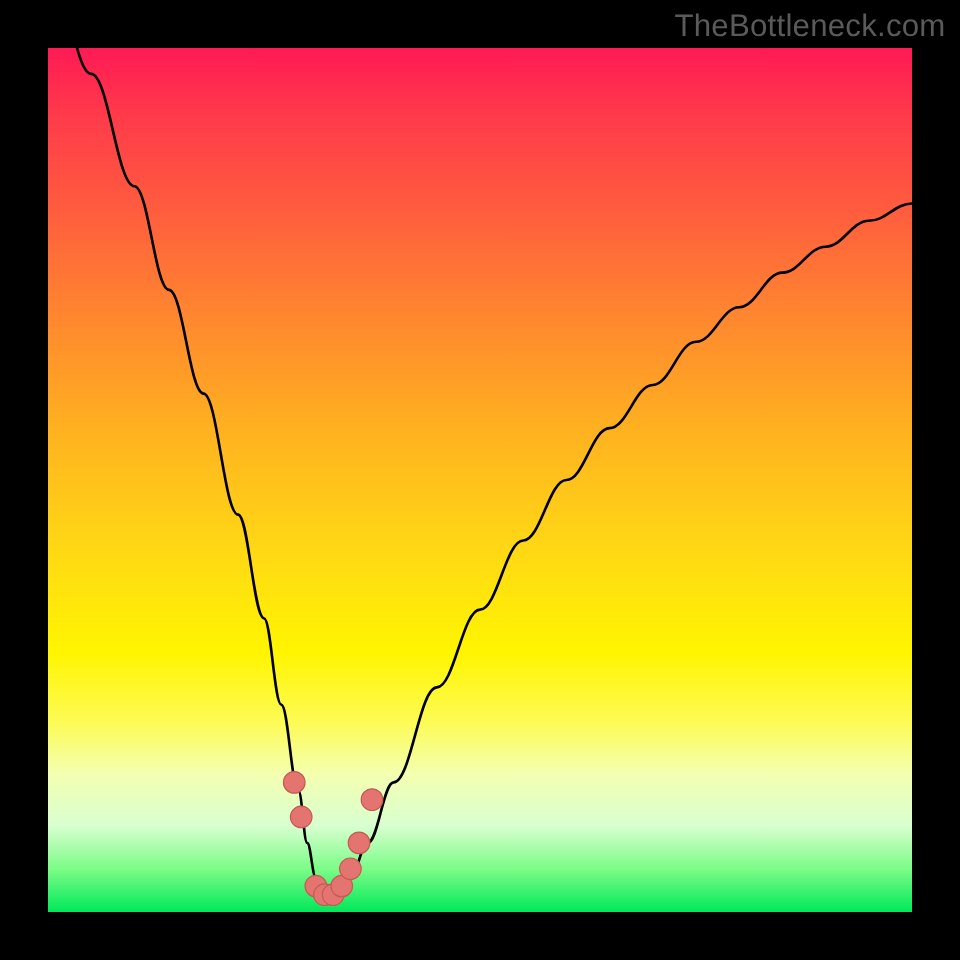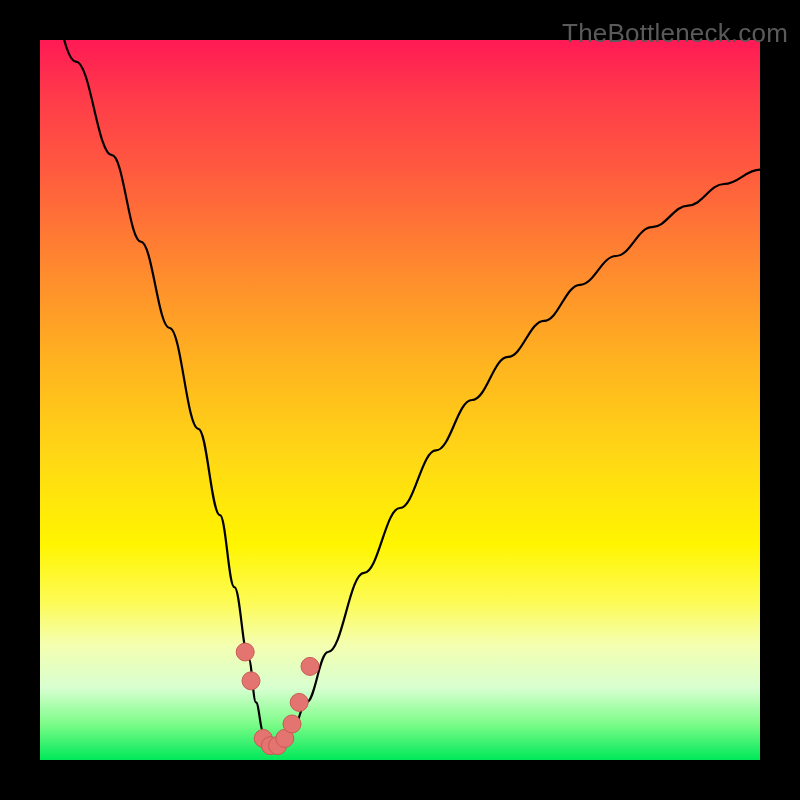--- a/index.html
+++ b/index.html
@@ -42,21 +42,20 @@
   }
   .watermark {
     position: absolute;
     top: 6px;
     right: 12px;
     color: #5a5a5a;
     font-size: 26px;
     font-weight: 400;
     letter-spacing: 0.2px;
     user-select: none;
-    margin-top: 12px;
   }
   svg.curves {
     position: absolute;
     left: 0;
     top: 0;
     width: 720px;
     height: 720px;
     overflow: visible;
   }
 </style>

